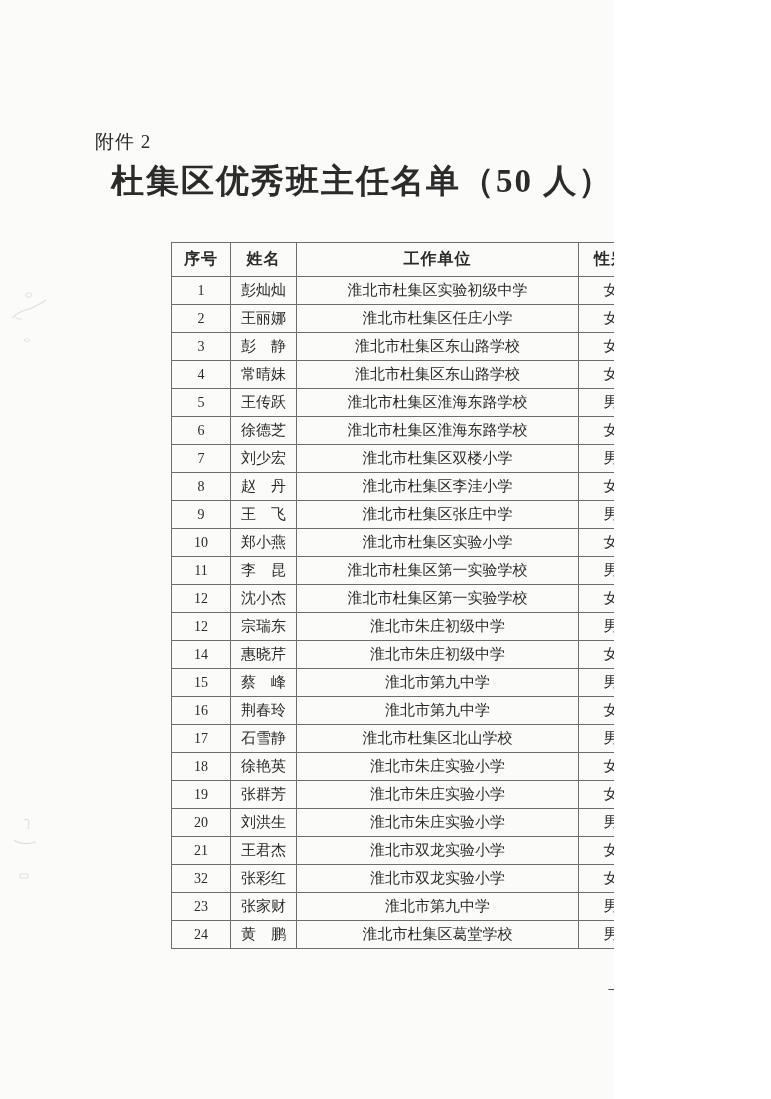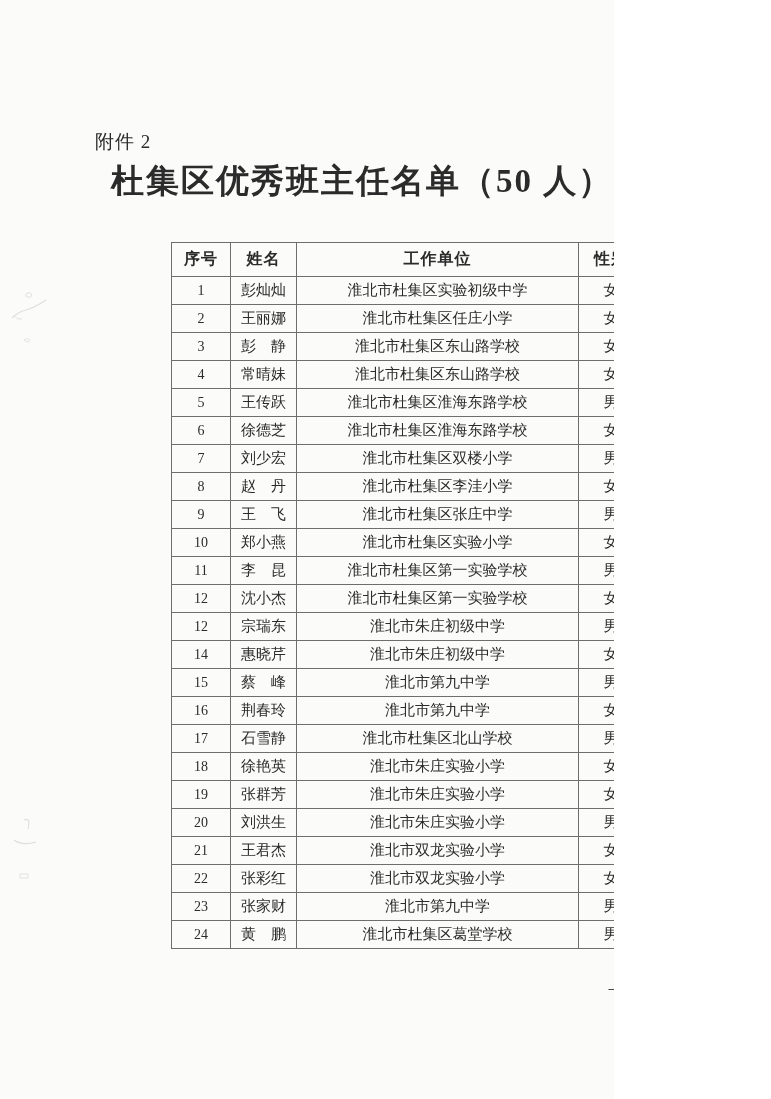--- a/index.html
+++ b/index.html
@@ -268,21 +268,21 @@
 
     <tr>
       <td class="c-no">21</td>
       <td class="c-name">王君杰</td>
       <td class="c-unit">淮北市双龙实验小学</td>
       <td class="c-gender">女</td>
       <td class="c-remark"></td>
     </tr>
 
     <tr>
-      <td class="c-no">22</td>
+      <td class="c-no">32</td>
       <td class="c-name">张彩红</td>
       <td class="c-unit">淮北市双龙实验小学</td>
       <td class="c-gender">女</td>
       <td class="c-remark"></td>
     </tr>
 
     <tr>
       <td class="c-no">23</td>
       <td class="c-name">张家财</td>
       <td class="c-unit">淮北市第九中学</td>

